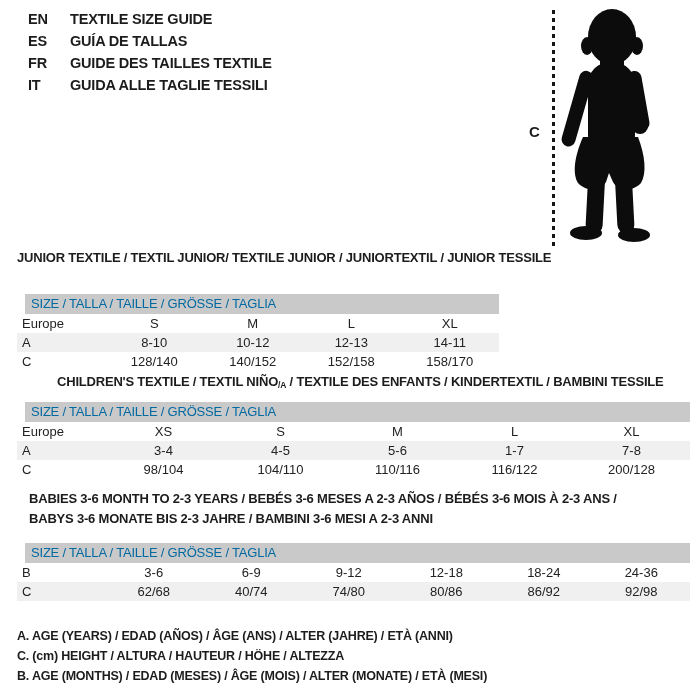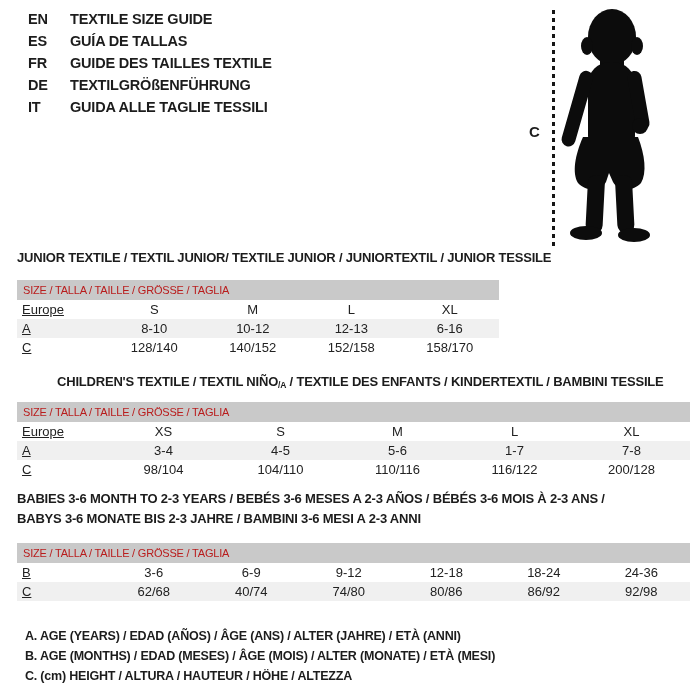--- a/index.html
+++ b/index.html
@@ -16,57 +16,53 @@
     background:repeating-linear-gradient(to bottom,#151515 0px,#151515 4px,transparent 4px,transparent 8px); }
   .measure-label { position:absolute; left:529px; top:123px; font-size:15px; font-weight:700; }
   .silhouette { position:absolute; left:557px; top:5px; }
 
   
   .size-table { position:absolute; left:17px; }
   .t1 { top:251px; width:482px; }
   .t2 { top:375px; width:673px; }
   .t3 { top:489px; width:673px; }
   .table-title { font-size:13px; font-weight:700; line-height:14px; letter-spacing:-0.2px; white-space:nowrap; }
-  .t1 .table-title { margin-bottom:15px; }
+  .t1 .table-title { margin-bottom:29px; }
   .t2 .table-title { margin-bottom:12px;margin-left:40px; }
-  .t3 .title-wrap { margin-bottom:14px; }
+  .t3 .title-wrap { margin-bottom:14px;margin-left:12px; }
   .t3 .table-title { line-height:20px; }
   .title-sub { font-size:8.5px; position:relative; top:2px; }
   .band { background:#c9c9c9; height:20px; line-height:20px; padding-left:6px;
-    font-size:11px; color:#b91c1c; letter-spacing:-0.2px; }
+    font-size:13px; color:#0369a1; letter-spacing:-0.2px;margin-left:8px; }
   .trow { display:flex; height:19px; align-items:center; font-size:13px; color:#222; }
   .trow.alt { background:#f0f0f0; }
   .cell { flex:1; text-align:center; }
-  .cell.label { flex:0 0 88px; text-align:left; padding-left:5px;text-decoration:underline; }
+  .cell.label { flex:0 0 88px; text-align:left; padding-left:5px; }
 
   
   .legend { position:absolute; left:17px; top:626px; }
-  .legend-line { font-size:12.5px; font-weight:700; line-height:20px; letter-spacing:-0.2px;margin-left:8px; }
+  .legend-line { font-size:12.5px; font-weight:700; line-height:20px; letter-spacing:-0.2px; }
 </style>
 </head>
 <body>
 
 <div class="canvas">
 
   <div class="lang-block">
     <div class="lang-row">
       <span class="lang-code">EN</span>
       <span class="lang-label">TEXTILE SIZE GUIDE</span>
     </div>
     <div class="lang-row">
       <span class="lang-code">ES</span>
       <span class="lang-label">GUÍA DE TALLAS</span>
     </div>
     <div class="lang-row">
       <span class="lang-code">FR</span>
       <span class="lang-label">GUIDE DES TAILLES TEXTILE</span>
-    </div>
-    <div class="lang-row">
-      <span class="lang-code">DE</span>
-      <span class="lang-label">TEXTILGRÖßENFÜHRUNG</span>
     </div>
     <div class="lang-row">
       <span class="lang-code">IT</span>
       <span class="lang-label">GUIDA ALLE TAGLIE TESSILI</span>
     </div>
   </div>
 
   <div class="measure-line"></div>
   <div class="measure-label">C</div>
   <svg class="silhouette" width="105" height="240" viewBox="0 0 105 240" xmlns="http://www.w3.org/2000/svg">
@@ -95,21 +91,21 @@
       <span class="cell">S</span>
       <span class="cell">M</span>
       <span class="cell">L</span>
       <span class="cell">XL</span>
     </div>
     <div class="trow alt">
       <span class="cell label">A</span>
       <span class="cell">8-10</span>
       <span class="cell">10-12</span>
       <span class="cell">12-13</span>
-      <span class="cell">6-16</span>
+      <span class="cell">14-11</span>
     </div>
     <div class="trow">
       <span class="cell label">C</span>
       <span class="cell">128/140</span>
       <span class="cell">140/152</span>
       <span class="cell">152/158</span>
       <span class="cell">158/170</span>
     </div>
   </div>
 
@@ -163,17 +159,17 @@
       <span class="cell">40/74</span>
       <span class="cell">74/80</span>
       <span class="cell">80/86</span>
       <span class="cell">86/92</span>
       <span class="cell">92/98</span>
     </div>
   </div>
 
   <div class="legend">
     <div class="legend-line">A. AGE (YEARS) / EDAD (AÑOS) / ÂGE (ANS) / ALTER (JAHRE) / ETÀ (ANNI)</div>
+    <div class="legend-line">C. (cm) HEIGHT / ALTURA / HAUTEUR / HÖHE / ALTEZZA</div>
     <div class="legend-line">B. AGE (MONTHS) / EDAD (MESES) / ÂGE (MOIS) / ALTER (MONATE) / ETÀ (MESI)</div>
-    <div class="legend-line">C. (cm) HEIGHT / ALTURA / HAUTEUR / HÖHE / ALTEZZA</div>
   </div>
 
 </div>
 
 </body></html>

